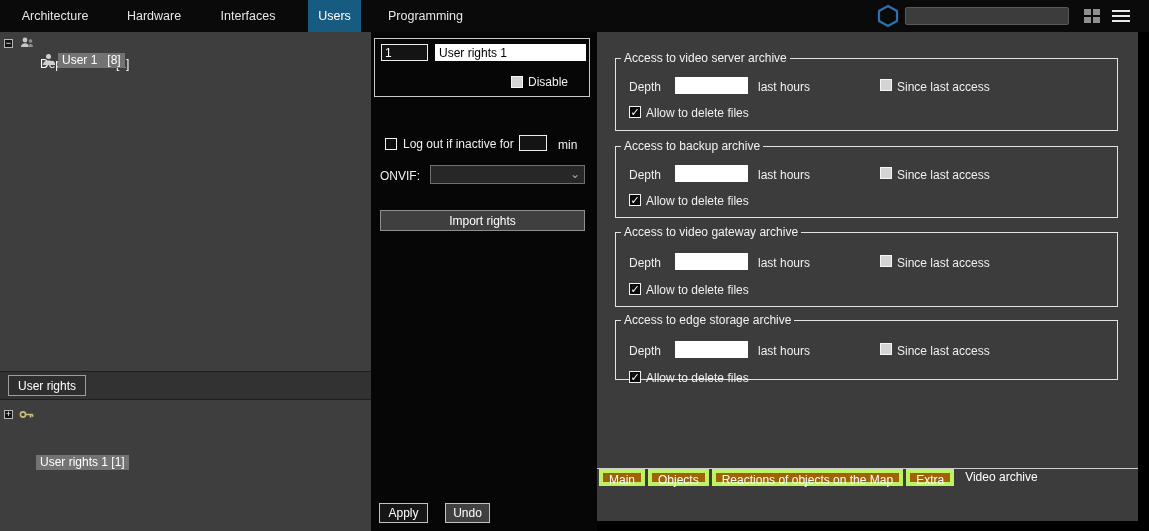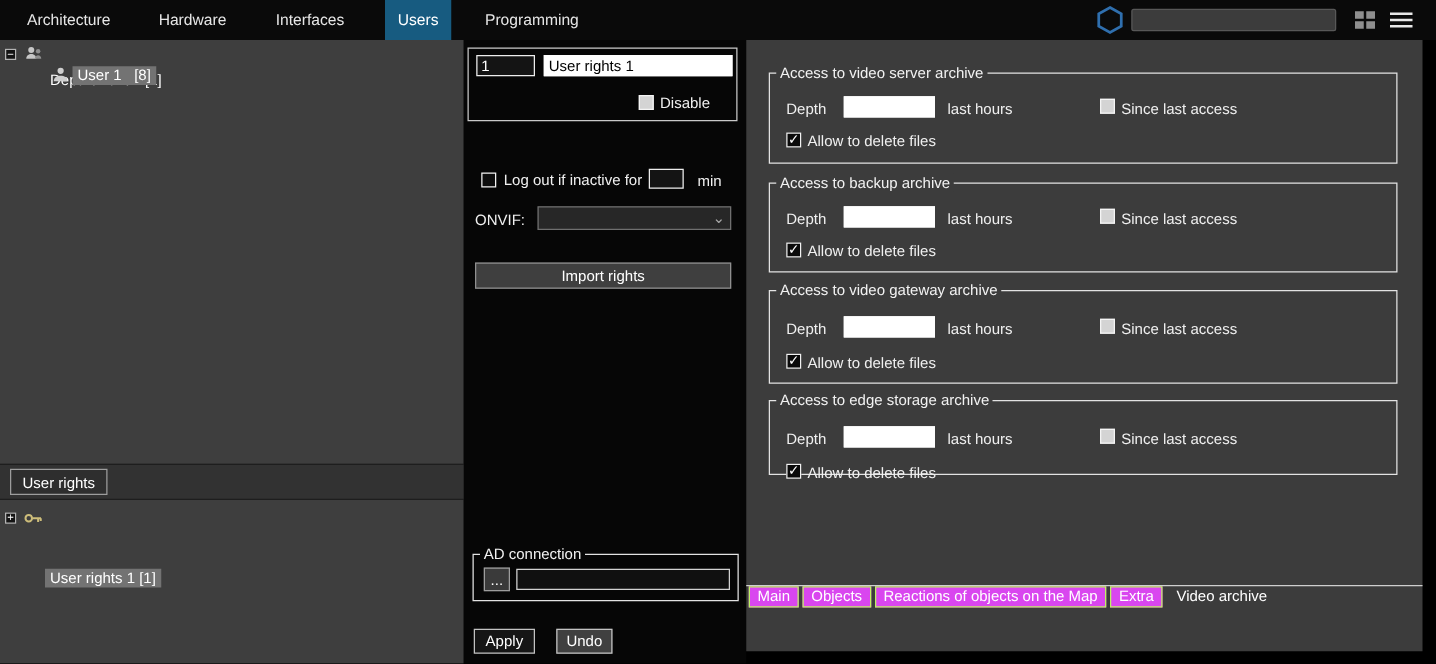--- a/index.html
+++ b/index.html
@@ -51,21 +51,21 @@
   .groupbox { position:absolute; border:1px solid #e3e3e3; }
   .groupbox .gtitle { position:absolute; top:-8px; left:5px; padding:0 3px; color:#f2f2f2; white-space:nowrap; }
   .midpanel .groupbox .gtitle { background:#060606; }
 
   
   .rightpanel { position:absolute; left:597px; top:32px; width:541px; height:489px; background:#3c3c3c; }
   .rightpanel .groupbox { left:18px; width:503px; }
   .rightpanel .gtitle { background:#3c3c3c; }
   .tabstrip { position:absolute; left:0; top:436px; width:541px; height:19px;
               border-top:1px solid #cfcfcf; display:flex; align-items:flex-start; padding-left:2px; gap:3px; }
-  .btab { border:1px solid #bef264; background:#d946ef; color:#fff; padding:0 6px; line-height:15px;
+  .btab { border:4px solid #bef264; background:#a16207; color:#fff; padding:0 6px; line-height:15px;
           height:17px; font-size:12px; white-space:nowrap; cursor:default; }
   .btab.active { border:none; background:transparent; line-height:17px; padding:0 8px; }
 </style>
 </head>
 <body>
 
 <div class="screen">
 
   <div class="topbar">
     <div class="navtab" style="left:17px;width:76px;">Architecture</div>
@@ -142,25 +142,20 @@
     <span class="lbl" style="left:187px;top:106px;">min</span>
 
     <span class="lbl" style="left:9px;top:137px;">ONVIF:</span>
     <div class="select" style="left:59px;top:133px;width:155px;height:19px;line-height:17px;padding:0 5px;">
       <span></span>
       <span class="chev">⌄</span>
     </div>
 
     <div class="btn abs" style="left:9px;top:178px;width:205px;height:21px;background:#3f3f3f;border-color:#8f8f8f;">Import rights</div>
 
-    <div class="groupbox" style="left:7px;top:411px;width:213px;height:38px;">
-      <span class="gtitle">AD connection</span>
-      <div class="btn abs" style="left:8px;top:10px;width:21px;height:19px;background:#3a3a3a;">...</div>
-      <input class="input-dark abs" style="left: 34px; top: 11px; width: 171px; height: 17px; background: rgb(16, 16, 16); border-color: rgb(210, 210, 210);" value="">
-    </div>
 
     <div class="btn abs" style="left:8px;top:471px;width:49px;height:20px;background:#161616;border-color:#c2c2c2;">Apply</div>
     <div class="btn abs" style="left:74px;top:471px;width:45px;height:20px;background:#404040;border-color:#c2c2c2;">Undo</div>
   </div>
 
   <div class="rightpanel">
 
     <div class="groupbox" style="top:26px;height:73px;">
       <span class="gtitle">Access to video server archive</span>
       <span class="lbl" style="left:13px;top:21px;">Depth</span>

